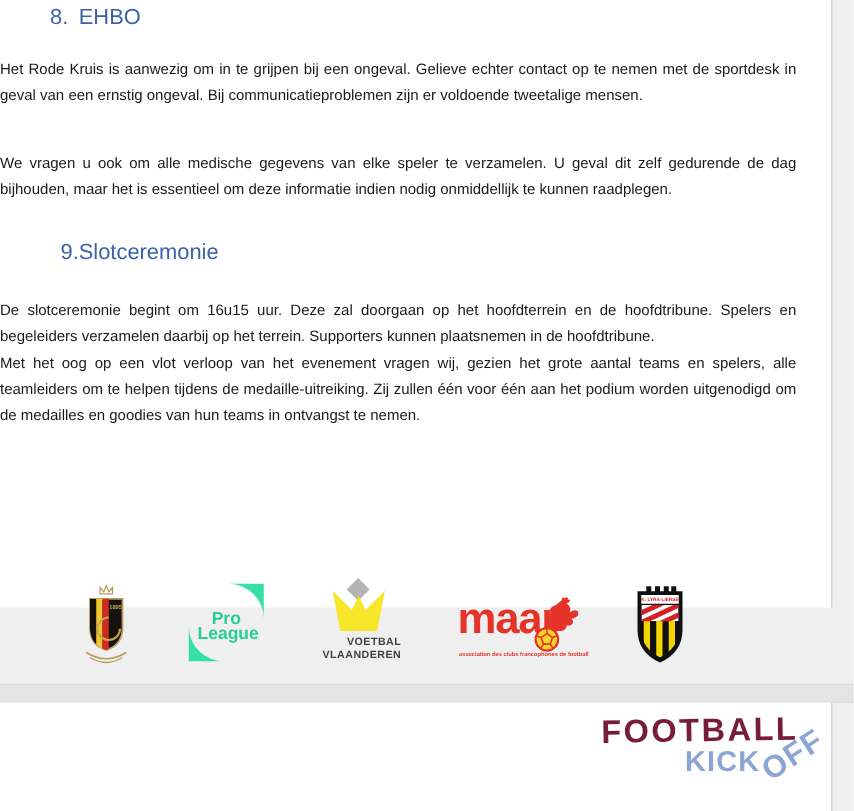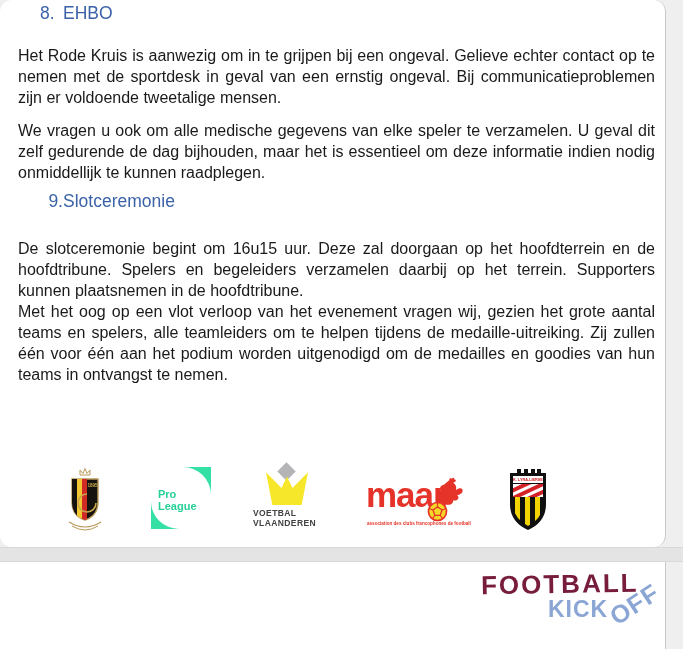--- a/index.html
+++ b/index.html
@@ -1,46 +1,46 @@
 <!DOCTYPE html>
 <html><head>
 <meta charset="utf-8">
 <style>
   html,body{margin:0;padding:0;}
   .screen{
     position:relative; width:683px; height:649px; overflow:hidden;
     background:#efefef; font-family:"Liberation Sans",sans-serif;
   }
   .page{position:absolute; left:0; width:665px; background:#ffffff; border-right:1px solid #c9c9c9;}
-  .page1{top:0; height:547px;border-radius:12px;}
+  .page1{top:0; height:486px;}
   .page2{top:562px; height:87px;}
   .gutter{position:absolute; left:0; top:547px; width:683px; height:15px;
     background:#e4e4e4; border-top:1px solid #d9d9d9; border-bottom:1px solid #d9d9d9; box-sizing:border-box;}
 
   .heading{position:absolute; left:40px; color:#3b62a8; font-size:17.5px; white-space:nowrap;}
   .heading .num{display:inline-block; min-width:23px;}
   .h8{top:3px;} .h9{top:191px;text-align:right;}
 
-  .para{position:absolute; left:18px; width:637px; font-size:16px; line-height:21px;
+  .para{position:absolute; left:0; width:637px; font-size:12px; line-height:21px;
     color:#1a1a1a; text-align:justify;}
   .para p{margin:0;}
   .p1{top:45px;} .p2{top:120px;} .p34{top:238px;}
 
   
   .logo{position:absolute;}
   .logo-belgianfa{left:63px; top:466px; width:44px; height:72px;}
   .logo-proleague{left:149px; top:465px; width:64px; height:66px;}
-  .pl-text{position:absolute; left:9px; top:23px; width:46px; text-align:left;
-    color:#27cf96; font-size:11px; font-weight:bold; line-height:12px;}
+  .pl-text{position:absolute; left:9px; top:23px; width:46px; text-align:center;
+    color:#27cf96; font-size:14px; font-weight:bold; line-height:12px;}
   .logo-vv{left:253px; top:465px; width:68px; height:70px;}
   .vv-diamond{position:absolute; left:27px; top:0px; width:13px; height:13px;
     background:#b4b4b6; transform:rotate(45deg);}
   .vv-crown{position:absolute; left:13px; top:2px; width:42px; height:38px; background:#f6e72a;
     clip-path:polygon(0% 14%, 37% 55%, 50% 25%, 63% 55%, 100% 14%, 85% 100%, 15% 100%);}
-  .vv-text{position:absolute; left:0; top:43px; width:68px; text-align:left;
+  .vv-text{position:absolute; left:0; top:43px; width:68px; text-align:right;
     color:#414042; font-size:8.5px; font-weight:bold; line-height:10px; letter-spacing:0.4px;}
   .logo-acff{left:366px; top:470px; width:102px; height:58px;}
   .acff-word{position:absolute; left:0; top:9px; color:#e63329; font-size:35px; font-weight:900;
     letter-spacing:-1px; line-height:32px;}
   .acff-ball{position:absolute; left:61px; top:31px; width:21px; height:21px;}
   .acff-rooster{position:absolute; left:70px; top:6px; width:27px; height:35px;}
   .acff-tagline{position:absolute; left:1px; top:51px; width:100px; color:#e63329;
     font-size:4.6px; font-weight:bold; white-space:nowrap;}
   .logo-lyra{left:503px; top:466px; width:50px; height:72px;}
 

